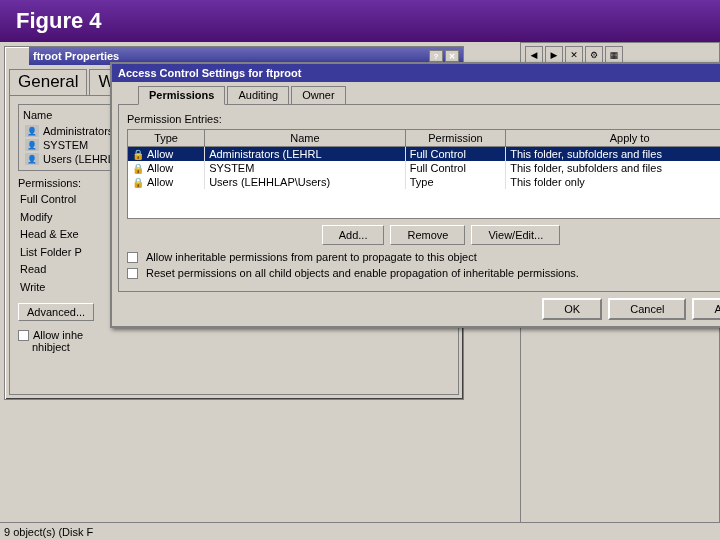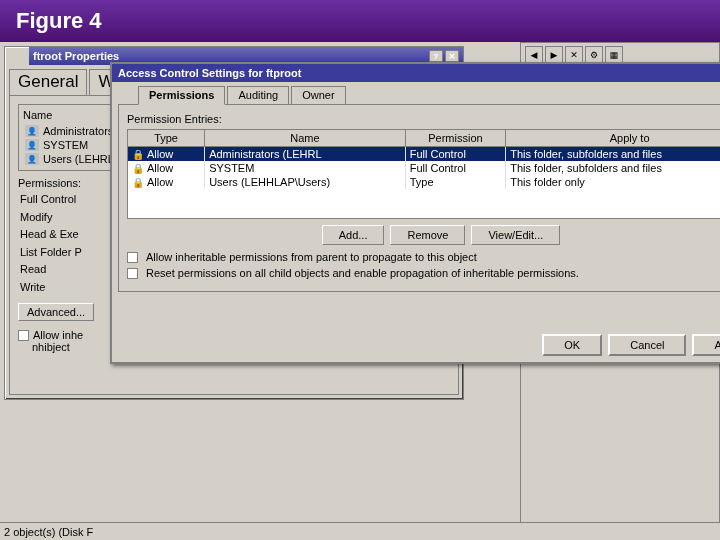--- a/index.html
+++ b/index.html
@@ -340,21 +340,20 @@
       padding: 0 6px 6px;
     }
 
     .acs-ok-btn {
       padding: 3px 20px;
       background: #d4d0c8;
       border: 2px solid;
       border-color: #ffffff #808080 #808080 #ffffff;
       font-size: 11px;
       cursor: pointer;
-      margin-top: 36px;
     }
 
     
     .explorer-bg {
       position: absolute;
       top: 0;
       right: 0;
       width: 200px;
       height: 498px;
       background: #d4d0c8;
@@ -605,16 +604,16 @@
     </div>
 
     <div class="acs-bottom-btns">
       <button class="acs-ok-btn">OK</button>
       <button class="acs-ok-btn">Cancel</button>
       <button class="acs-ok-btn">Apply</button>
     </div>
   </div>
 
   <div class="status-bar">
-    <span>2 object(s) (Disk F</span>
+    <span>9 object(s) (Disk F</span>
   </div>
 
 </div>
 
 </body></html>

